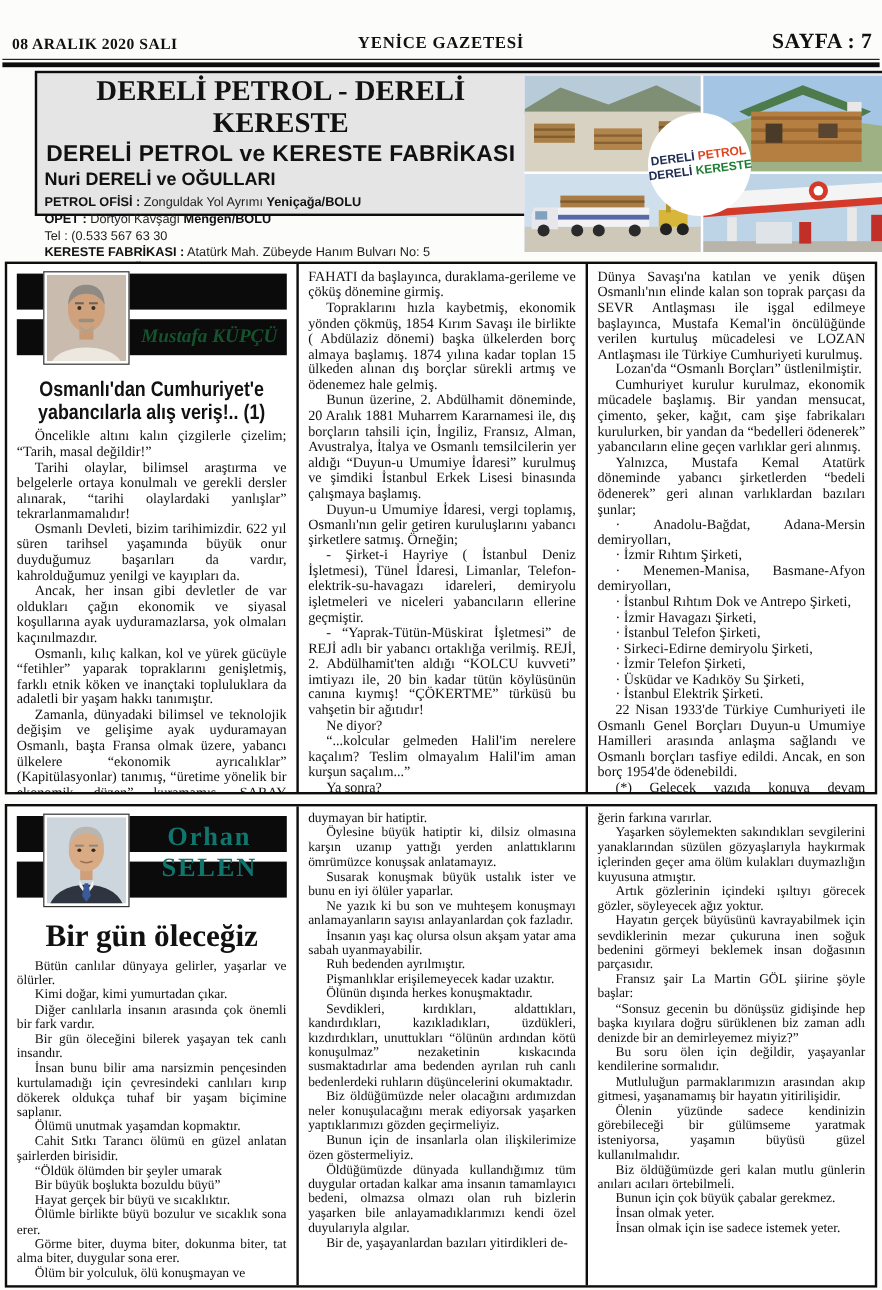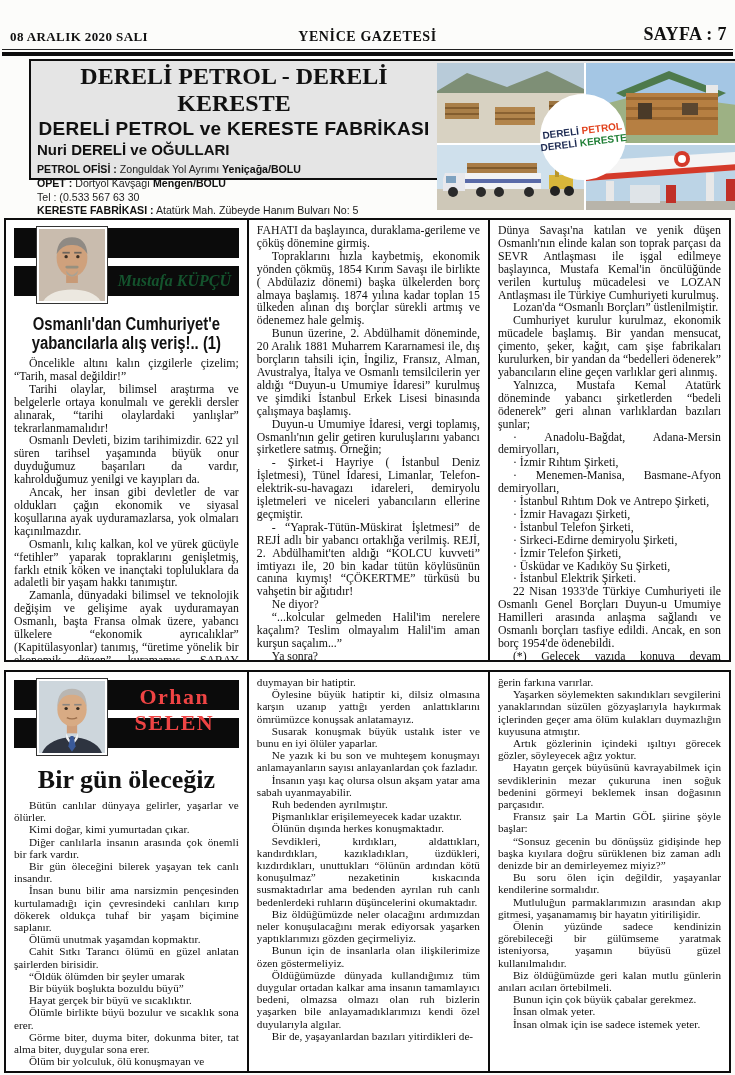--- a/index.html
+++ b/index.html
@@ -48,21 +48,21 @@
 
   
   .author-block{position:relative;height:82px;margin:2px 0 2px;}
   .ab-bar{position:absolute;left:0;right:0;background:#0b0b0b;height:30px;}
   .ab-bar.t{top:2px;} .ab-bar.b{top:40px;}
   .ab-photo{position:absolute;left:22px;top:0;width:72px;height:78px;background:#fff;
             border:1px solid #333;padding:2px;box-sizing:border-box;z-index:2;}
   .ab-photo svg{width:100%;height:100%;display:block;}
   .ab-name1{position:absolute;left:100px;right:4px;top:46px;text-align:center;color:#14532d;
             font-style:italic;font-weight:bold;font-size:16px;z-index:3;font-family:"Liberation Serif",serif;}
-  .ab-name2{position:absolute;left:98px;right:2px;top:6px;text-align:center;color:#ef4444;
+  .ab-name2{position:absolute;left:98px;right:2px;top:6px;text-align:center;color:#0f766e;
             font-weight:bold;font-size:22px;letter-spacing:1.5px;z-index:3;font-family:"Liberation Serif",serif;}
 
   .headline1{text-align:center;font-family:"Liberation Sans",sans-serif;font-weight:bold;margin:7px 0 5px;}
   .headline1 .hl{white-space:nowrap;font-size:17.5px;line-height:18.5px;transform:scaleX(.85);transform-origin:50% 50%;}
   .headline2{text-align:center;font-weight:bold;font-size:26px;line-height:30px;margin:5px 0 4px;font-family:"Liberation Serif",serif;}
 </style>
 </head>
 <body>
 
 <div class="page">

